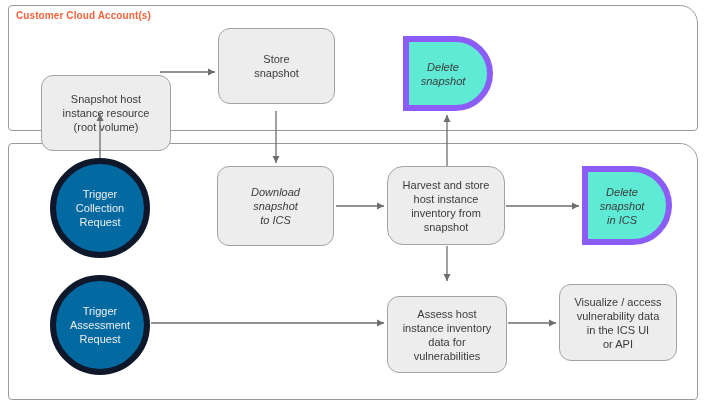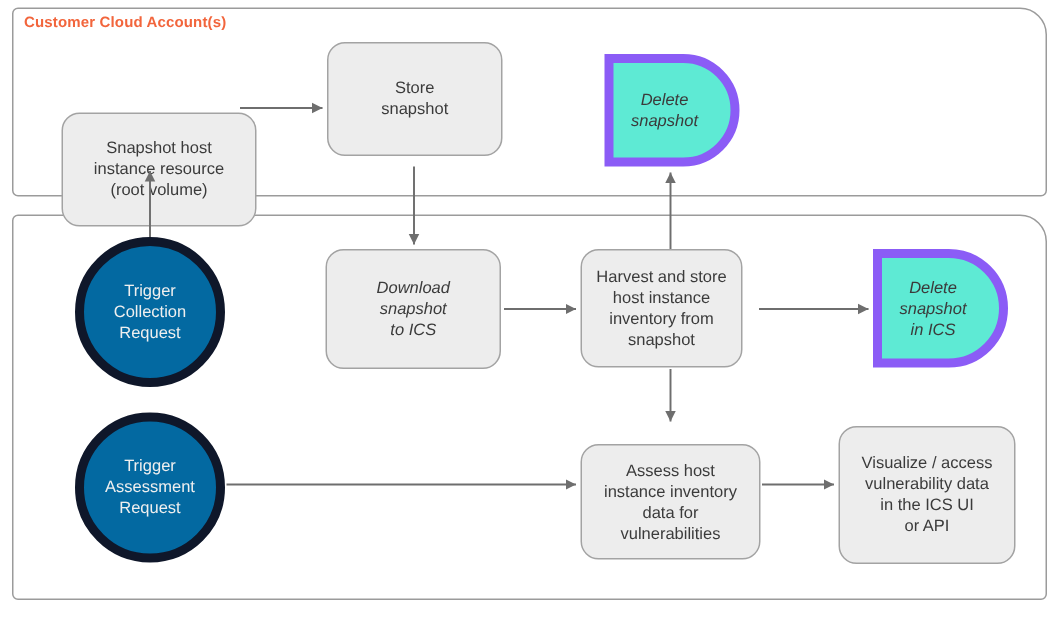--- a/index.html
+++ b/index.html
@@ -81,39 +81,39 @@
 snapshot</div>
 
   <div class="node circle" style="left:50px; top:158px; width:100px; height:100px;">Trigger
 Collection
 Request</div>
 
   <div class="node box" style="left:217px; top:166px; width:117px; height:80px;font-style:italic;">Download
 snapshot
 to ICS</div>
 
-  <div class="node box" style="left:387px; top:166px; width:108px; height:79px;">Harvest and store
+  <div class="node box" style="left:387px; top:166px; width:118px; height:79px;border-radius:16px;">Harvest and store
 host instance
 inventory from
 snapshot</div>
 
   <div class="node delay" style="left:582px; top:166px; width:90px; height:79px; border-radius:0 40px 40px 0;">Delete
 snapshot
 in ICS</div>
 
   <div class="node circle" style="left:50px; top:275px; width:100px; height:100px;">Trigger
 Assessment
 Request</div>
 
   <div class="node box" style="left:387px; top:296px; width:120px; height:77px;">Assess host
 instance inventory
 data for
 vulnerabilities</div>
 
-  <div class="node box" style="left:559px; top:284px; width:118px; height:92px;">Visualize / access
+  <div class="node box" style="left:559px; top:284px; width:118px; height:77px;">Visualize / access
 vulnerability data
 in the ICS UI
 or API</div>
 
   <svg class="edges" width="704" height="411" viewBox="0 0 704 411">
     <defs>
       <marker id="arr" markerWidth="9" markerHeight="8" refX="7" refY="4" orient="auto" markerUnits="userSpaceOnUse">
         <path d="M0,0.5 L7,4 L0,7.5 Z" fill="#6e6e6e"></path>
       </marker>
     </defs>

